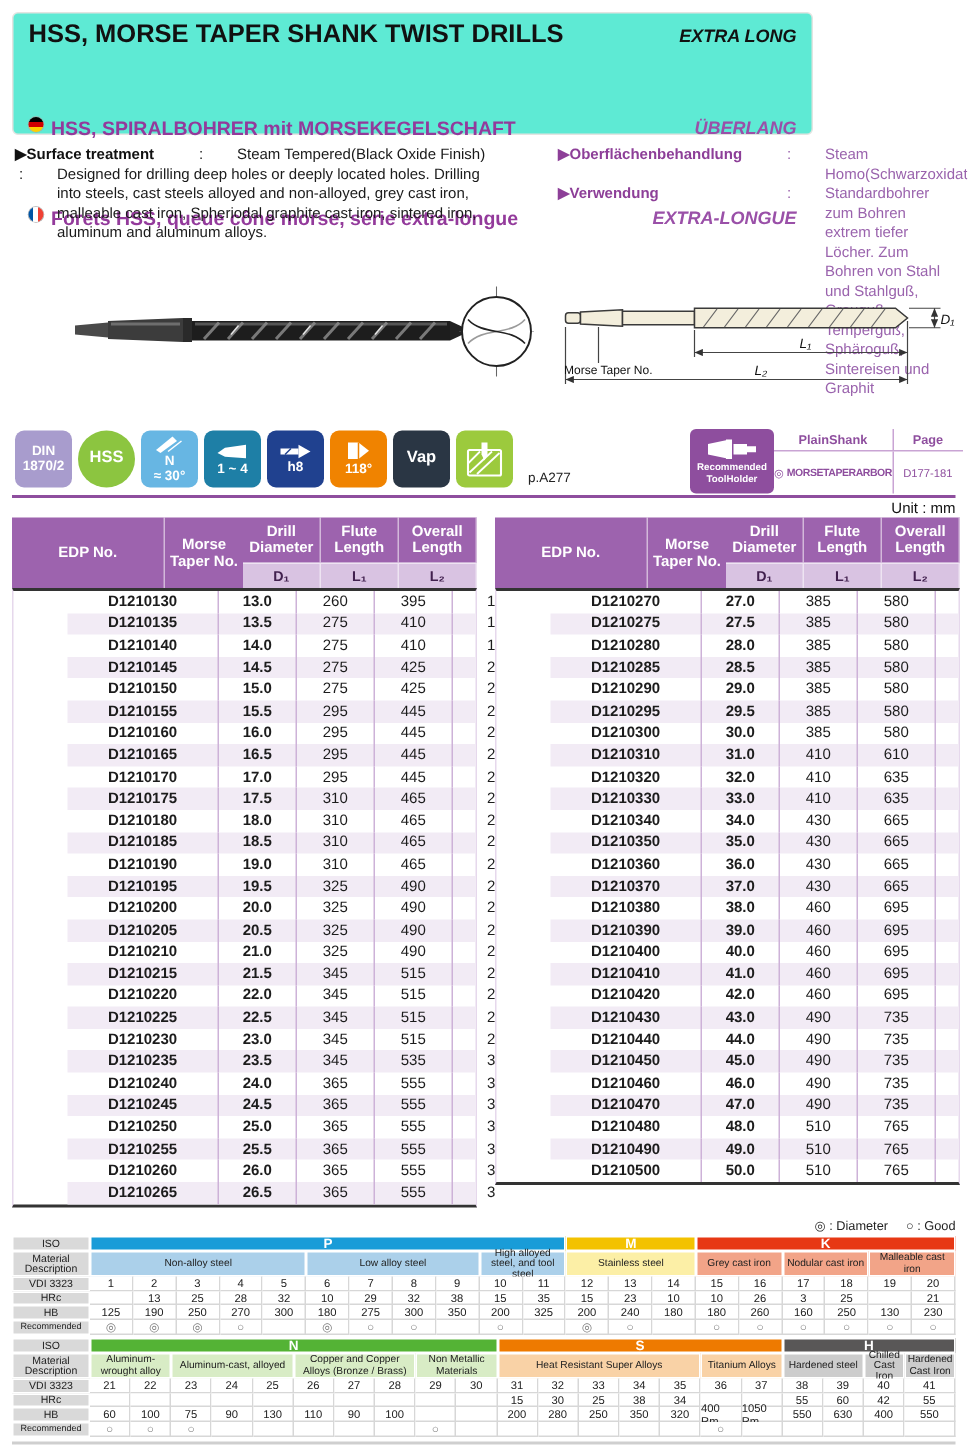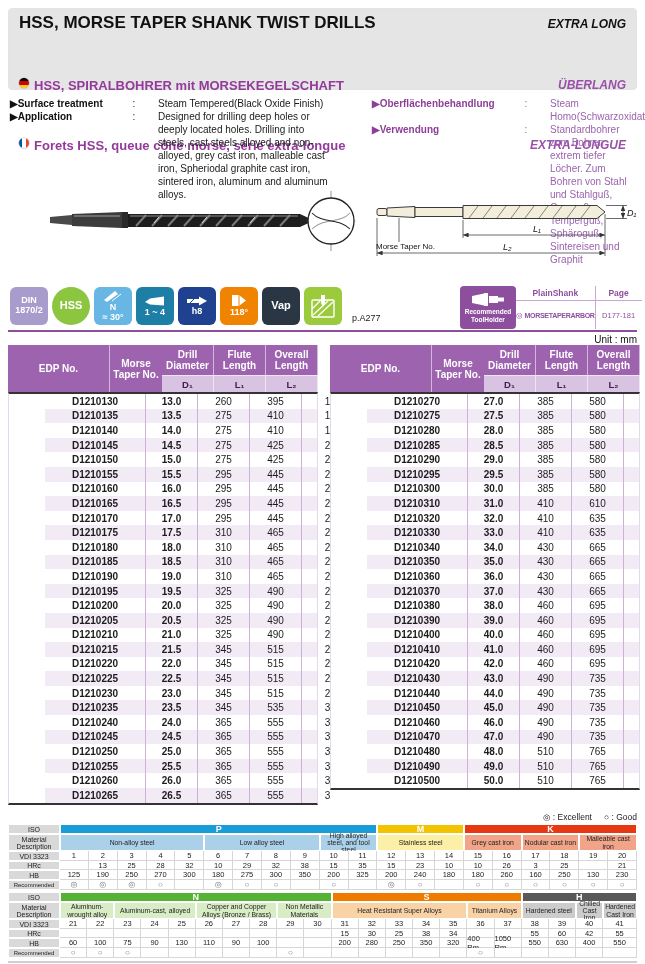--- a/index.html
+++ b/index.html
@@ -1,19 +1,19 @@
 <!DOCTYPE html>
 <html><head>
 <meta charset="utf-8">
 <style>
   html,body{margin:0;padding:0;background:#fff;}
   .page{position:relative;width:645px;height:964px;background:#fff;overflow:hidden;
         font-family:"Liberation Sans",sans-serif;color:#1a1a1a;}
   
-  .title-box{position:absolute;left:8px;top:8px;width:629px;height:82px;background:#e5e5e5;
+  .title-box{position:absolute;left:8px;top:8px;width:534px;height:82px;background:#5eead4;
              border:1px solid #e3e4e1;border-radius:4px;padding:4px 10px 0 10px;box-sizing:border-box;}
   .title-row{display:flex;justify-content:space-between;align-items:baseline;height:22px;}
   .main-title{font-size:17px;font-weight:bold;margin:0;color:#111;}
   .title-right{font-style:italic;font-weight:bold;font-size:12px;color:#111;}
   .sub-row{display:flex;align-items:flex-start;height:16.5px;margin-top:43px;}
   .flag{width:10px;height:10px;border-radius:50%;margin-right:5px;flex:none;box-shadow:0 0 0 .5px #aaa;}
   .flag-de{background:linear-gradient(#000 33%,#d00000 33% 66%,#ffce00 66%);}
   .flag-fr{background:linear-gradient(90deg,#0055a4 33%,#fff 33% 66%,#ef4135 66%);}
   .flag-it{background:linear-gradient(90deg,#009246 33%,#fff 33% 66%,#ce2b37 66%);}
   .sub-text{font-weight:bold;font-size:13px;color:#933a9b;flex:1;white-space:nowrap;}
@@ -102,21 +102,20 @@
     </div>
   </div>
 
   <div class="info info-en">
       <div class="info-row">
         <div class="info-label">▶Surface treatment</div>
         <div class="info-colon">:</div>
         <div class="info-text">Steam Tempered(Black Oxide Finish)</div>
       </div>
       <div class="info-row">
-        <div class="info-label">▶Application</div>
         <div class="info-colon">:</div>
         <div class="info-text">Designed for drilling deep holes or deeply located holes. Drilling into steels, cast steels alloyed and non-alloyed, grey cast iron, malleable cast iron, Spheriodal graphite cast iron, sintered iron, aluminum and aluminum alloys.</div>
       </div>
     </div>
   <div class="info info-de">
       <div class="info-row">
         <div class="info-label">▶Oberflächenbehandlung</div>
         <div class="info-colon">:</div>
         <div class="info-text">Steam Homo(Schwarzoxidation)</div>
       </div>
@@ -702,21 +701,21 @@
           <div class="dcell c1">50.0</div>
           <div class="dcell c2">510</div>
           <div class="dcell c3">765</div>
           <div class="dcell c4">4</div>
         </div>
       </div>
   </div>
 
   <div class="bottom">
     <div class="iso-legend">
-      <span>◎ : Excellent</span>
+      <span>◎ : Diameter</span>
       <span>○ : Good</span>
     </div>
     <div class="iso-table" style="grid-template-columns: 52px repeat(20, 1fr);">
         <div class="icell iso-lab">ISO</div>
         <div class="icell iso-group" style="background: rgb(25, 156, 216); grid-column: span 11;">P</div>
         <div class="icell iso-group" style="background: rgb(243, 194, 0); grid-column: span 3;">M</div>
         <div class="icell iso-group" style="background: rgb(231, 56, 20); grid-column: span 6;">K</div>
         <div class="icell iso-lab">Material Description</div>
         <div class="icell iso-mat" style="background: rgb(171, 208, 234); grid-column: span 5;">Non-alloy steel</div>
         <div class="icell iso-mat" style="background: rgb(171, 208, 234); grid-column: span 4;">Low alloy steel</div>

